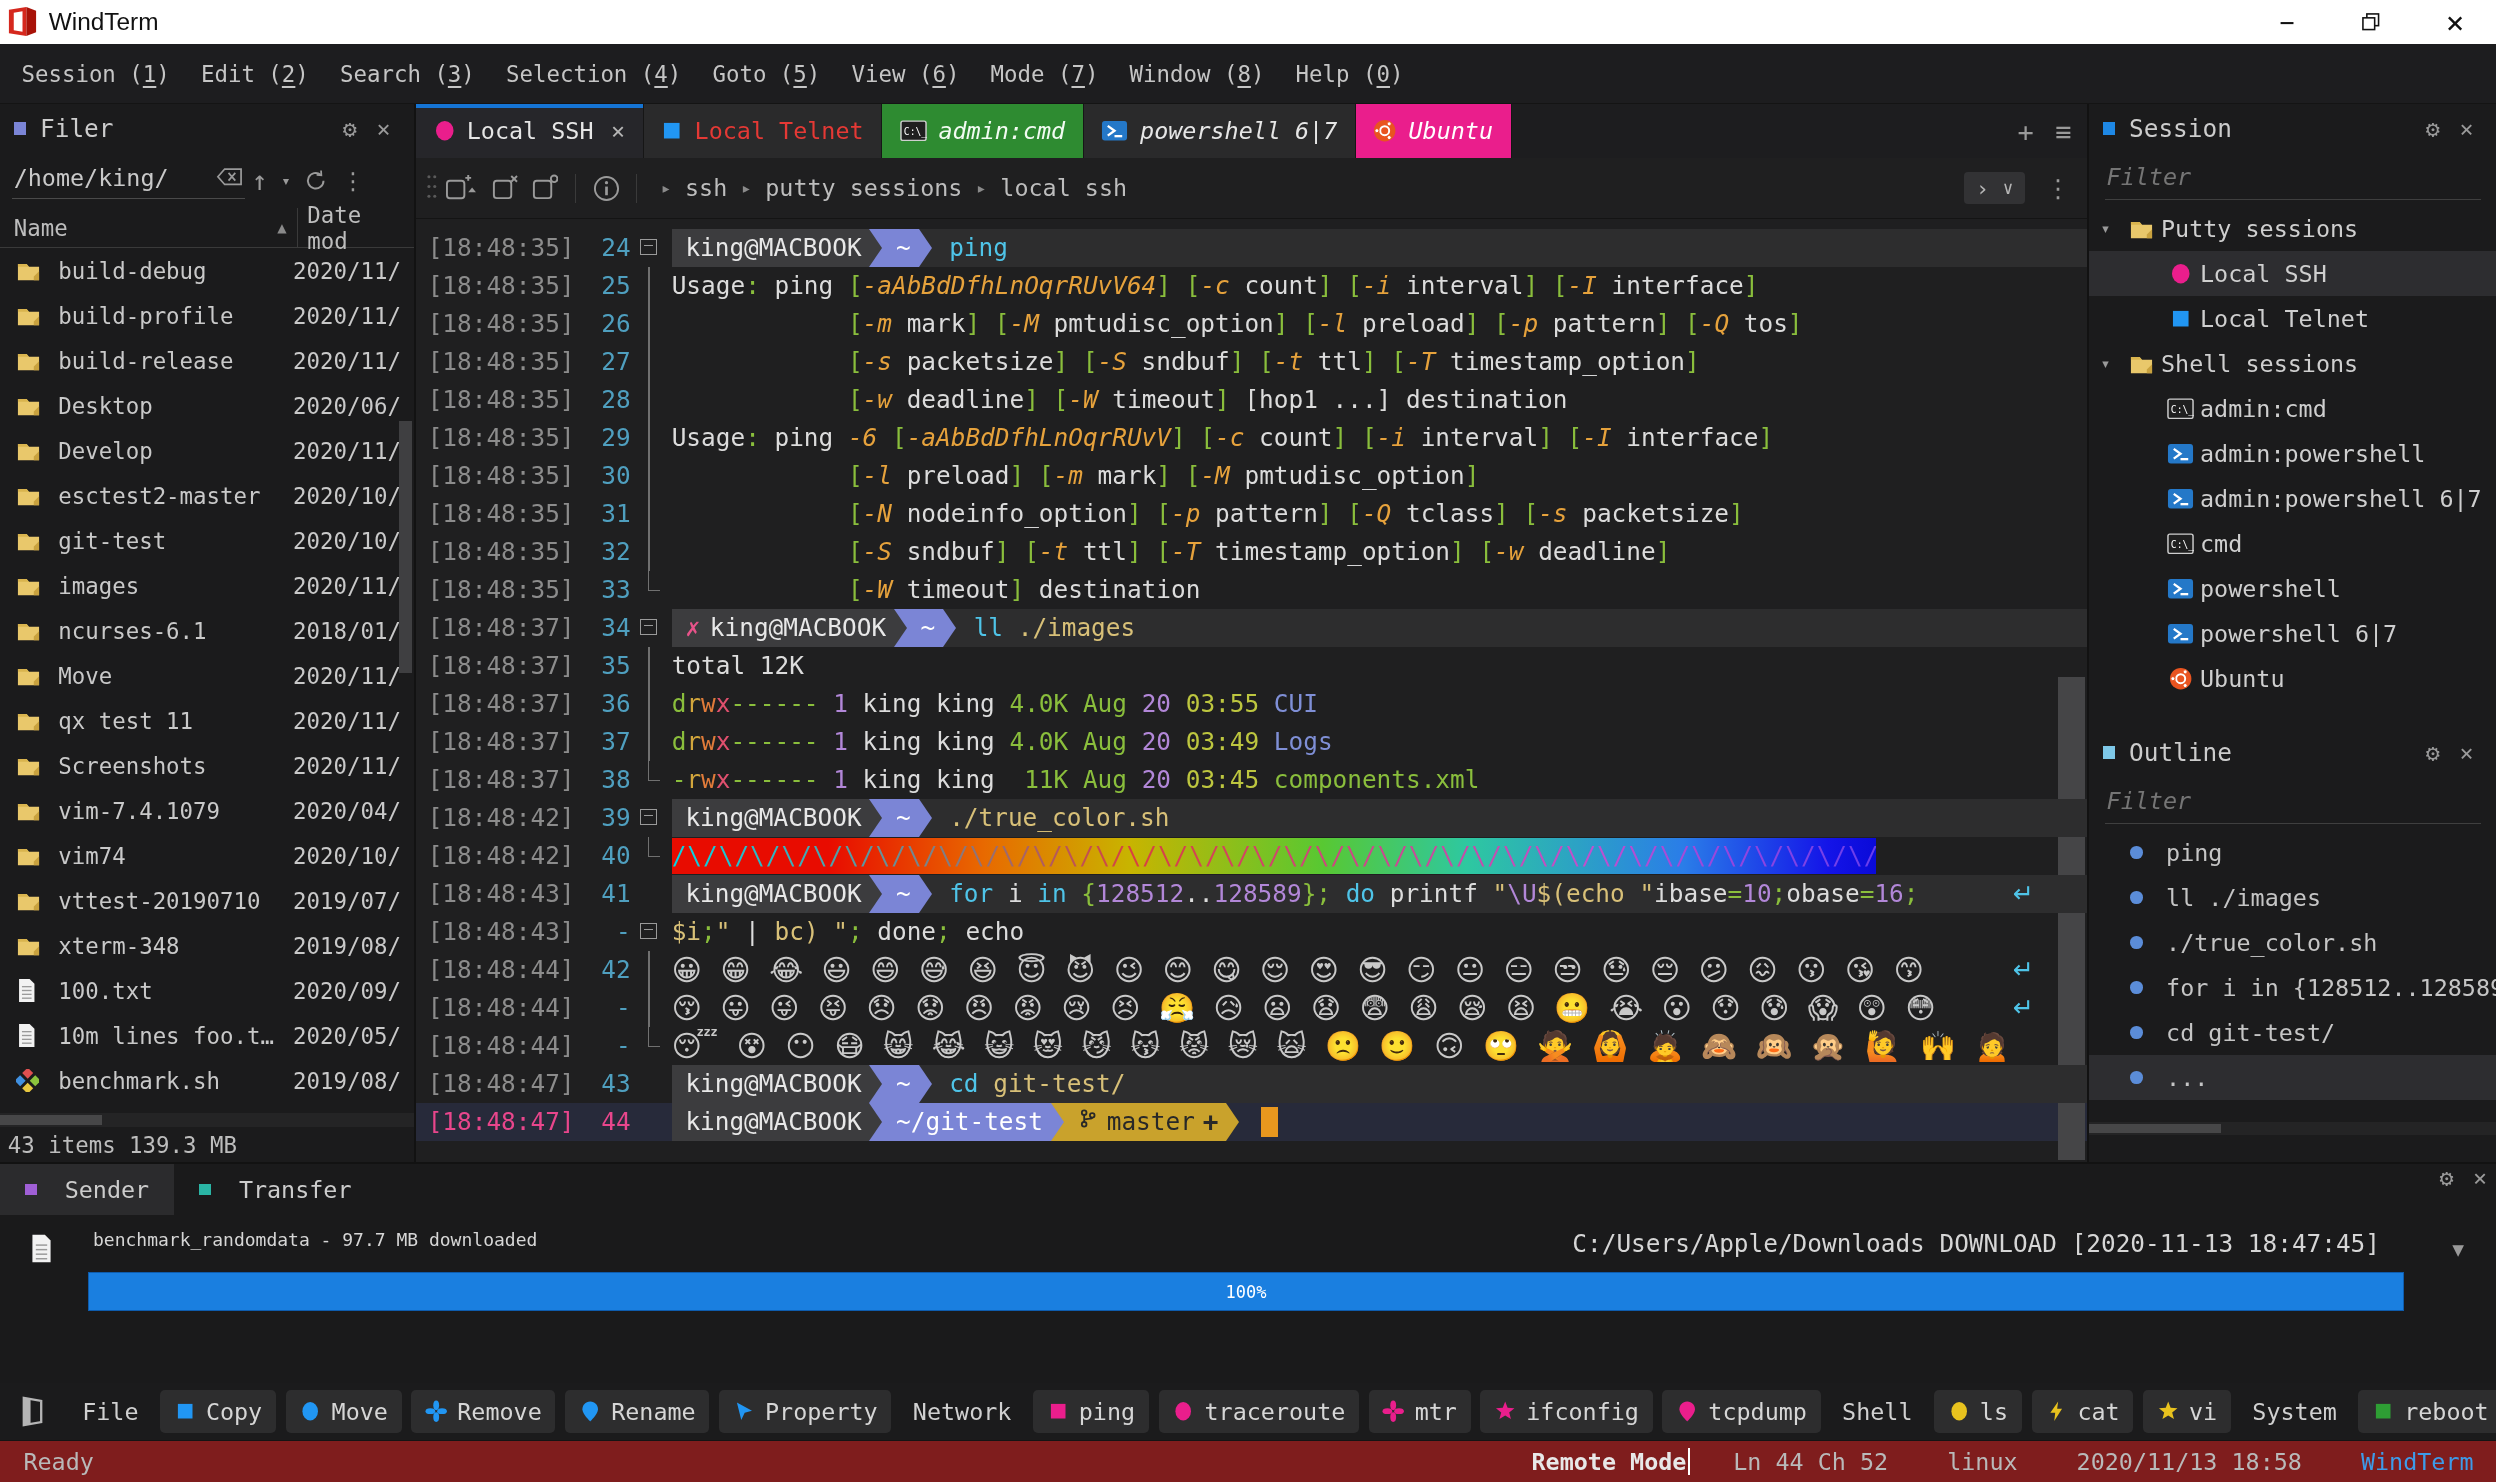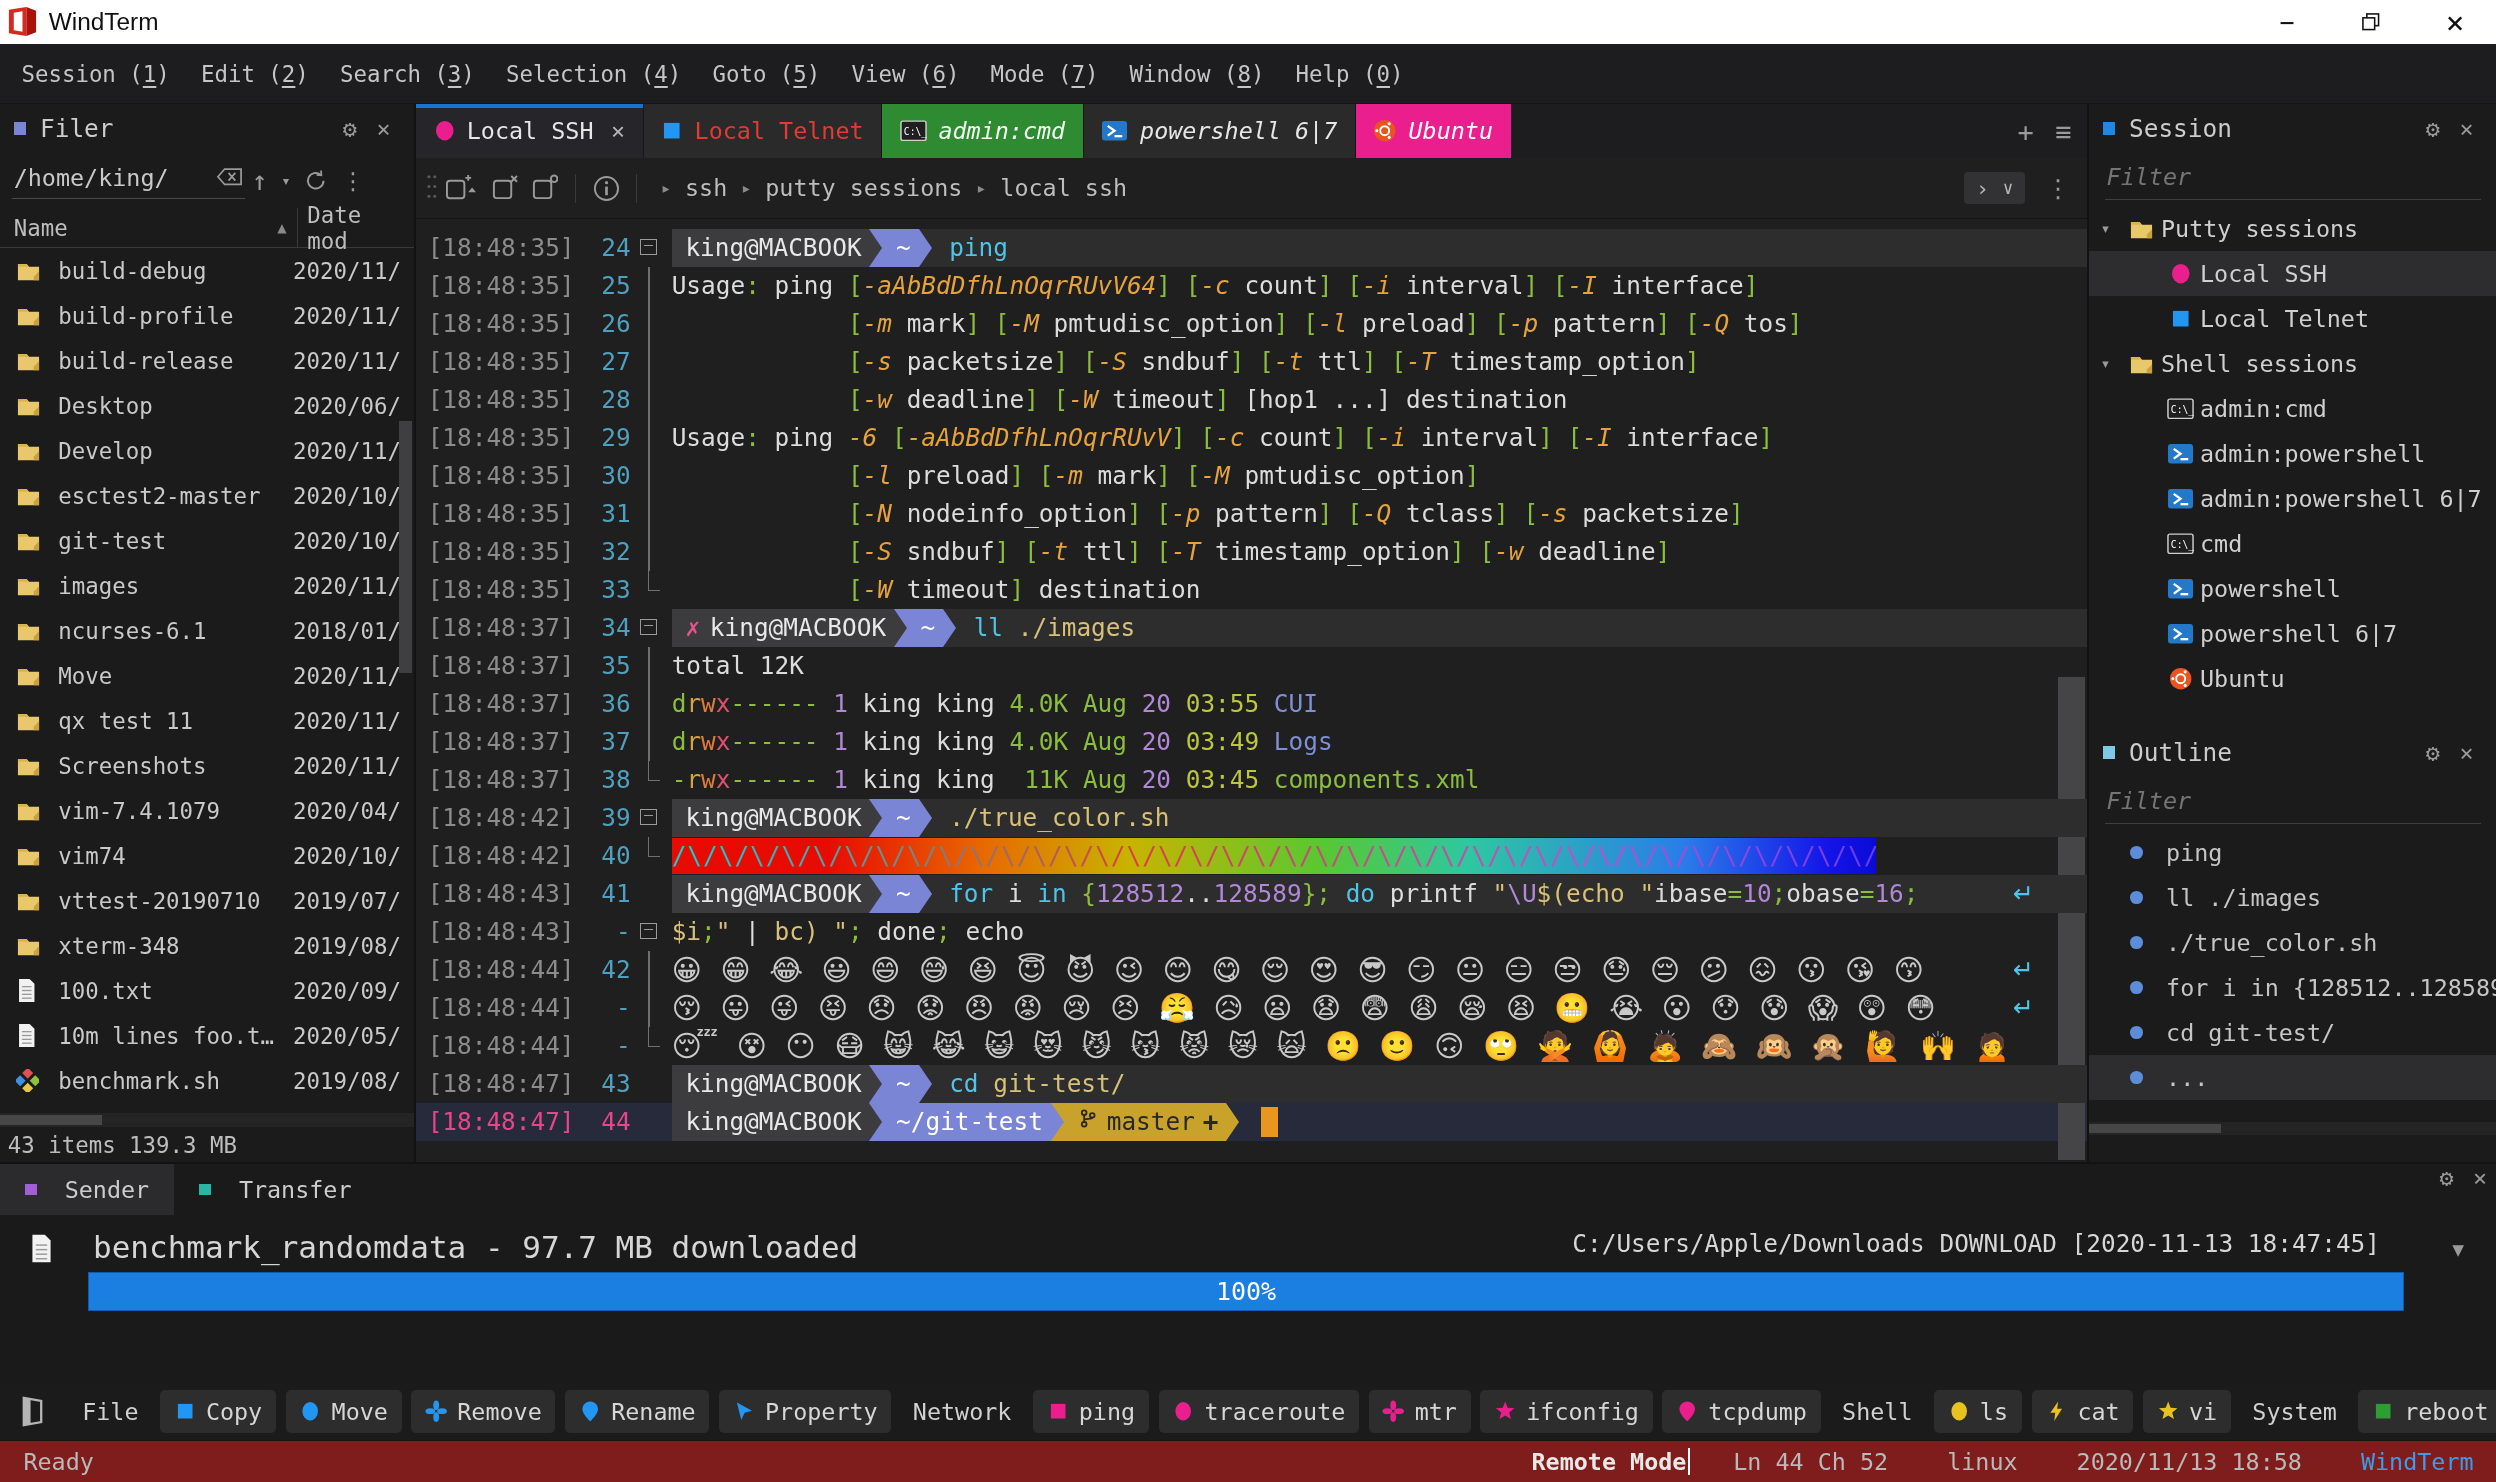--- a/index.html
+++ b/index.html
@@ -109,25 +109,25 @@
   .ohscroll .thumb{position:absolute;left:0;top:2px;width:132px;height:8.8px;background:#474748;}
   
   .transfer{height:219px;background:#1a1a1b;border-top:2px solid #121212;flex:none;display:flex;flex-direction:column;}
   .ttabs{height:51px;display:flex;align-items:stretch;flex:none;}
   .ttab{display:flex;align-items:center;gap:28px;padding:0 25px;font-size:23.4px;color:#cccccc;}
   .ttab.active{background:#2b2b2d;}
   .ttab .sq{width:11.7px;height:11.7px;}
   .ttabs .spacer{flex:1;}
   .tbody{position:relative;flex:1;}
   .tfileicon{position:absolute;left:29px;top:17.6px;}
-  .tfilelabel{position:absolute;left:93px;top:13.7px;font-size:31px;color:#d6d6d6;}
+  .tfilelabel{position:absolute;left:93px;top:13.7px;font-size:18px;color:#d6d6d6;}
   .tdest{position:absolute;right:117px;top:13.7px;font-size:24.4px;color:#d6d6d6;}
   .tdrop{position:absolute;right:33px;top:23.4px;color:#9a9a9a;font-size:19.5px;}
   .pbar{position:absolute;left:88px;right:93px;top:57px;height:37px;background:#1a7fe0;border:1px solid #0e5cad;display:flex;align-items:center;justify-content:center;}
-  .pbar .plabel{color:#ffffff;font-size:25px;}
+  .pbar .plabel{color:#ffffff;font-size:17px;}
   
   .toolbar{height:57px;background:#1b1b1c;display:flex;align-items:center;padding:0 18px;gap:9.8px;flex:none;}
   .tb-label{font-size:23.4px;color:#d0d0d0;padding:0 11.7px;}
   .tb-btn{background:#2d2d2e;border-radius:4.9px;height:43px;display:flex;align-items:center;gap:9.8px;padding:0 13.7px;font-size:23.4px;color:#d6d6d6;}
   .doorspan{margin-right:13.7px;display:flex;}
   
   .statusbar{height:41px;background:#7f1d1d;display:flex;align-items:center;font-size:23.4px;color:#b9b9b9;padding:0 23.4px;flex:none;border-top:1px solid #141414;}
   .statusbar .right{margin-left:auto;display:flex;align-items:center;}
   .statusbar .mode{color:#e8e8e8;font-weight:bold;}
   .statusbar .caret{width:2px;height:27px;background:#ffffff;margin:0 3.9px 0 2px;}

